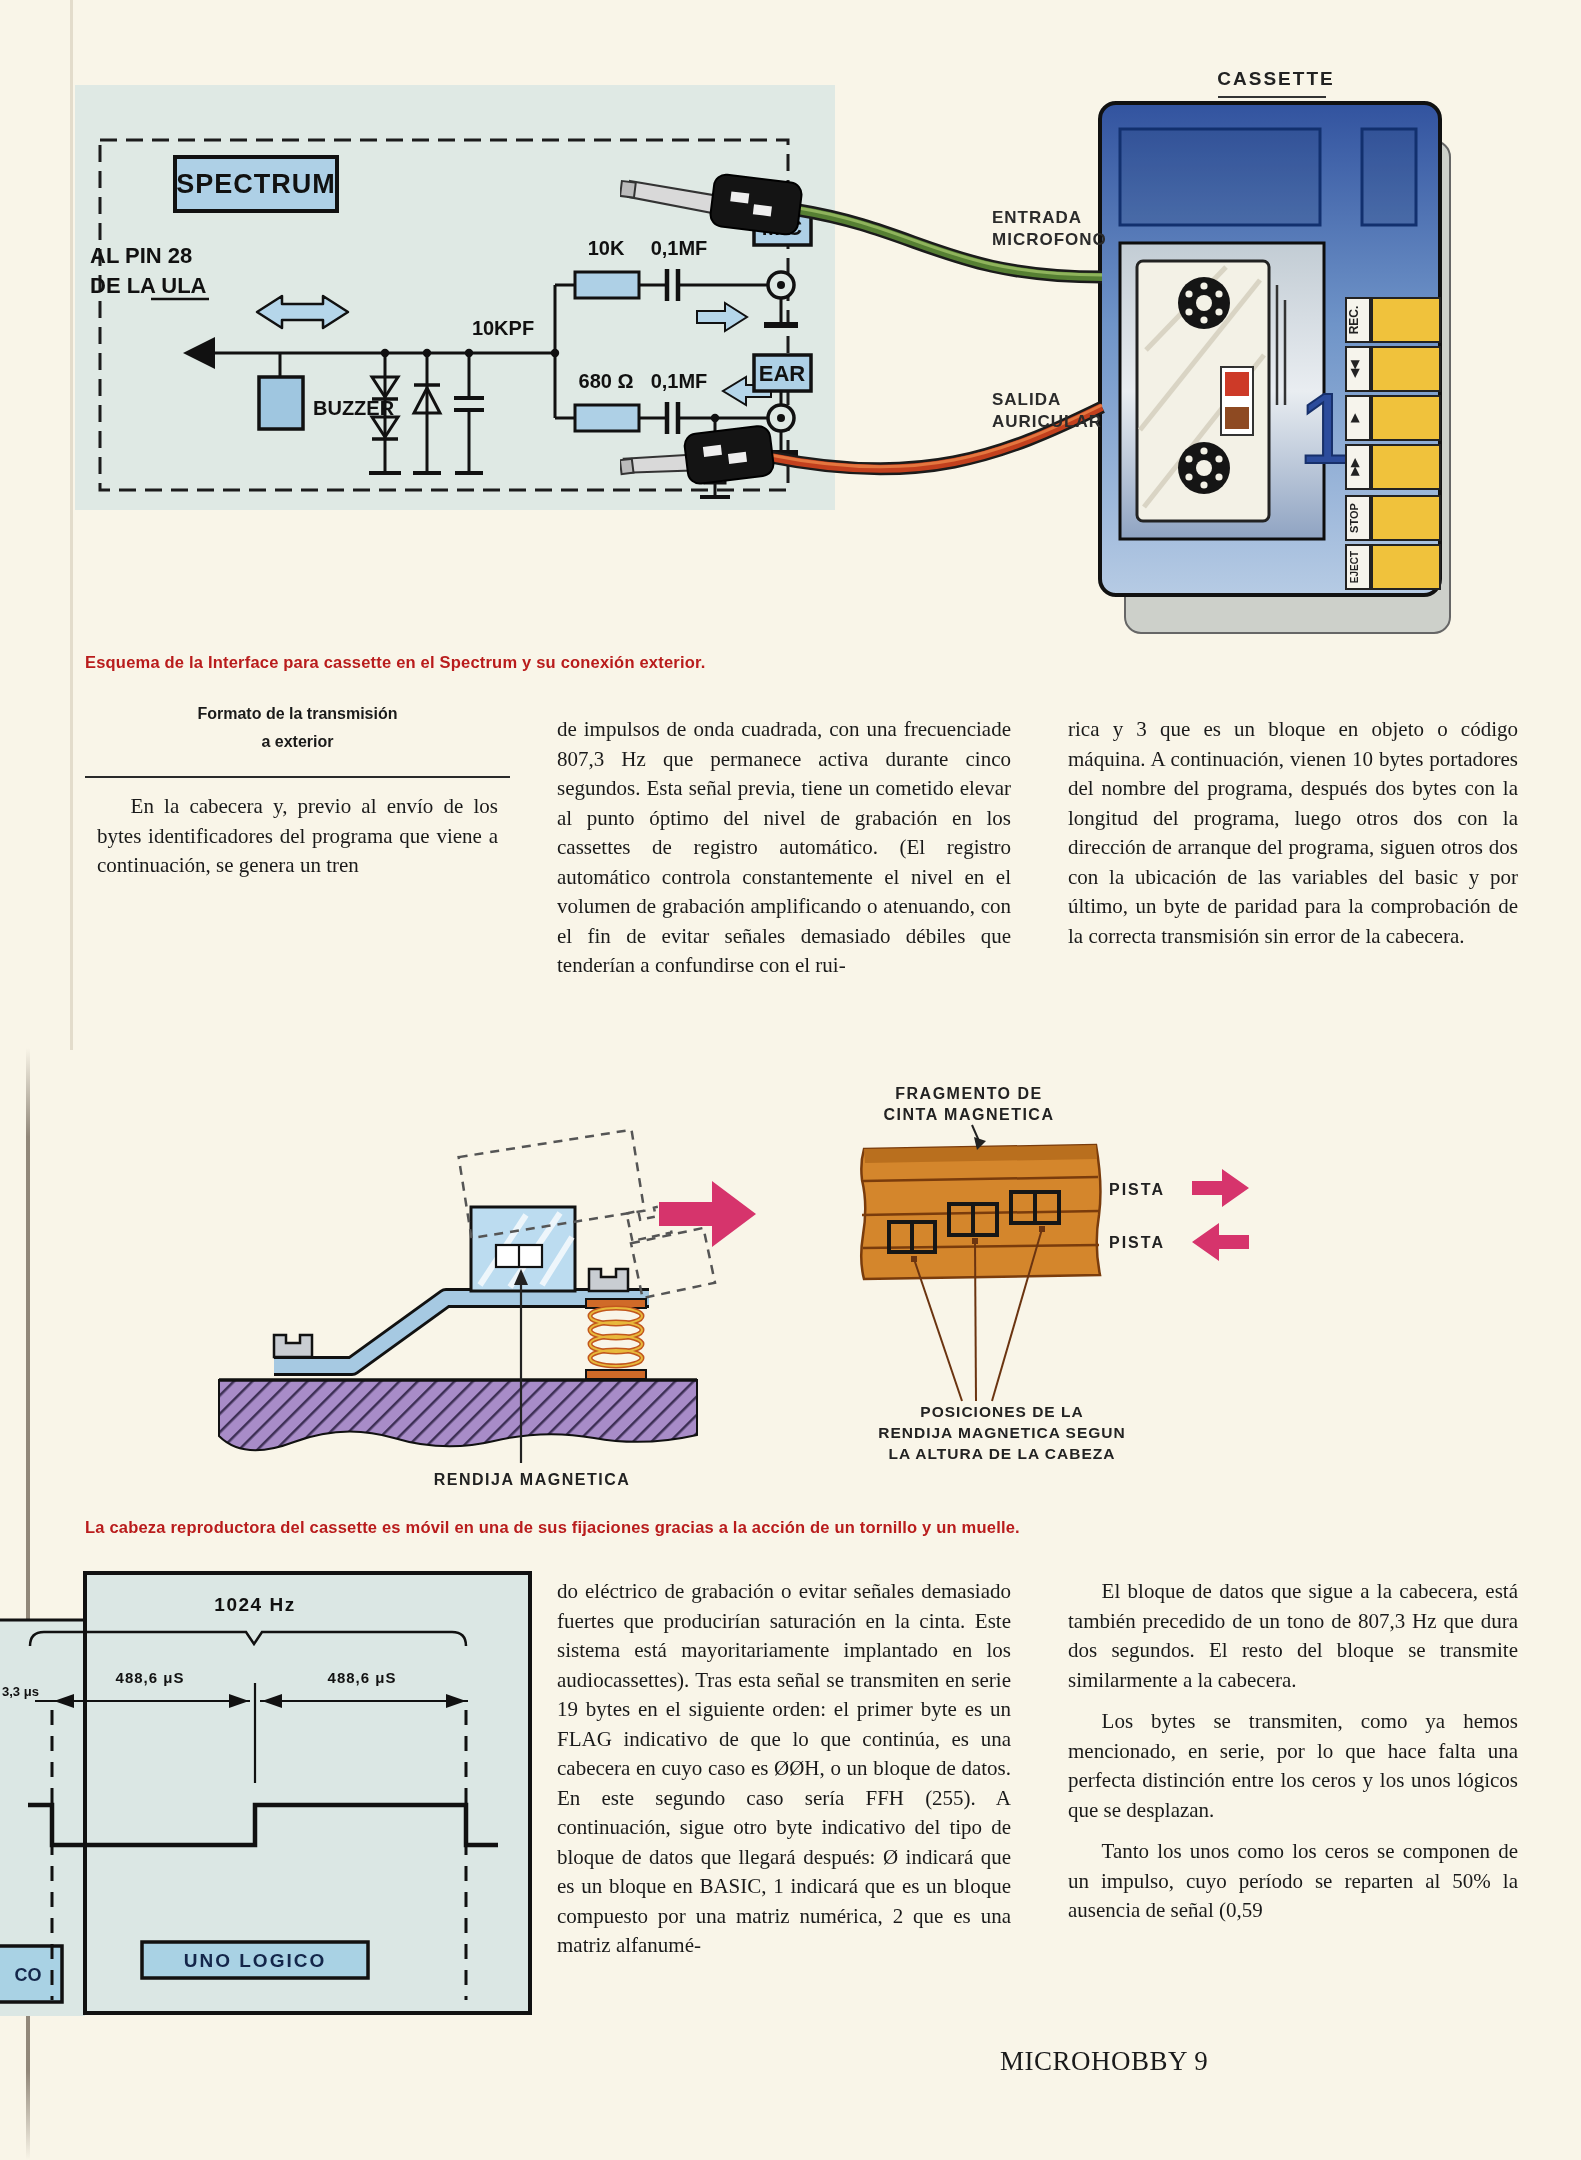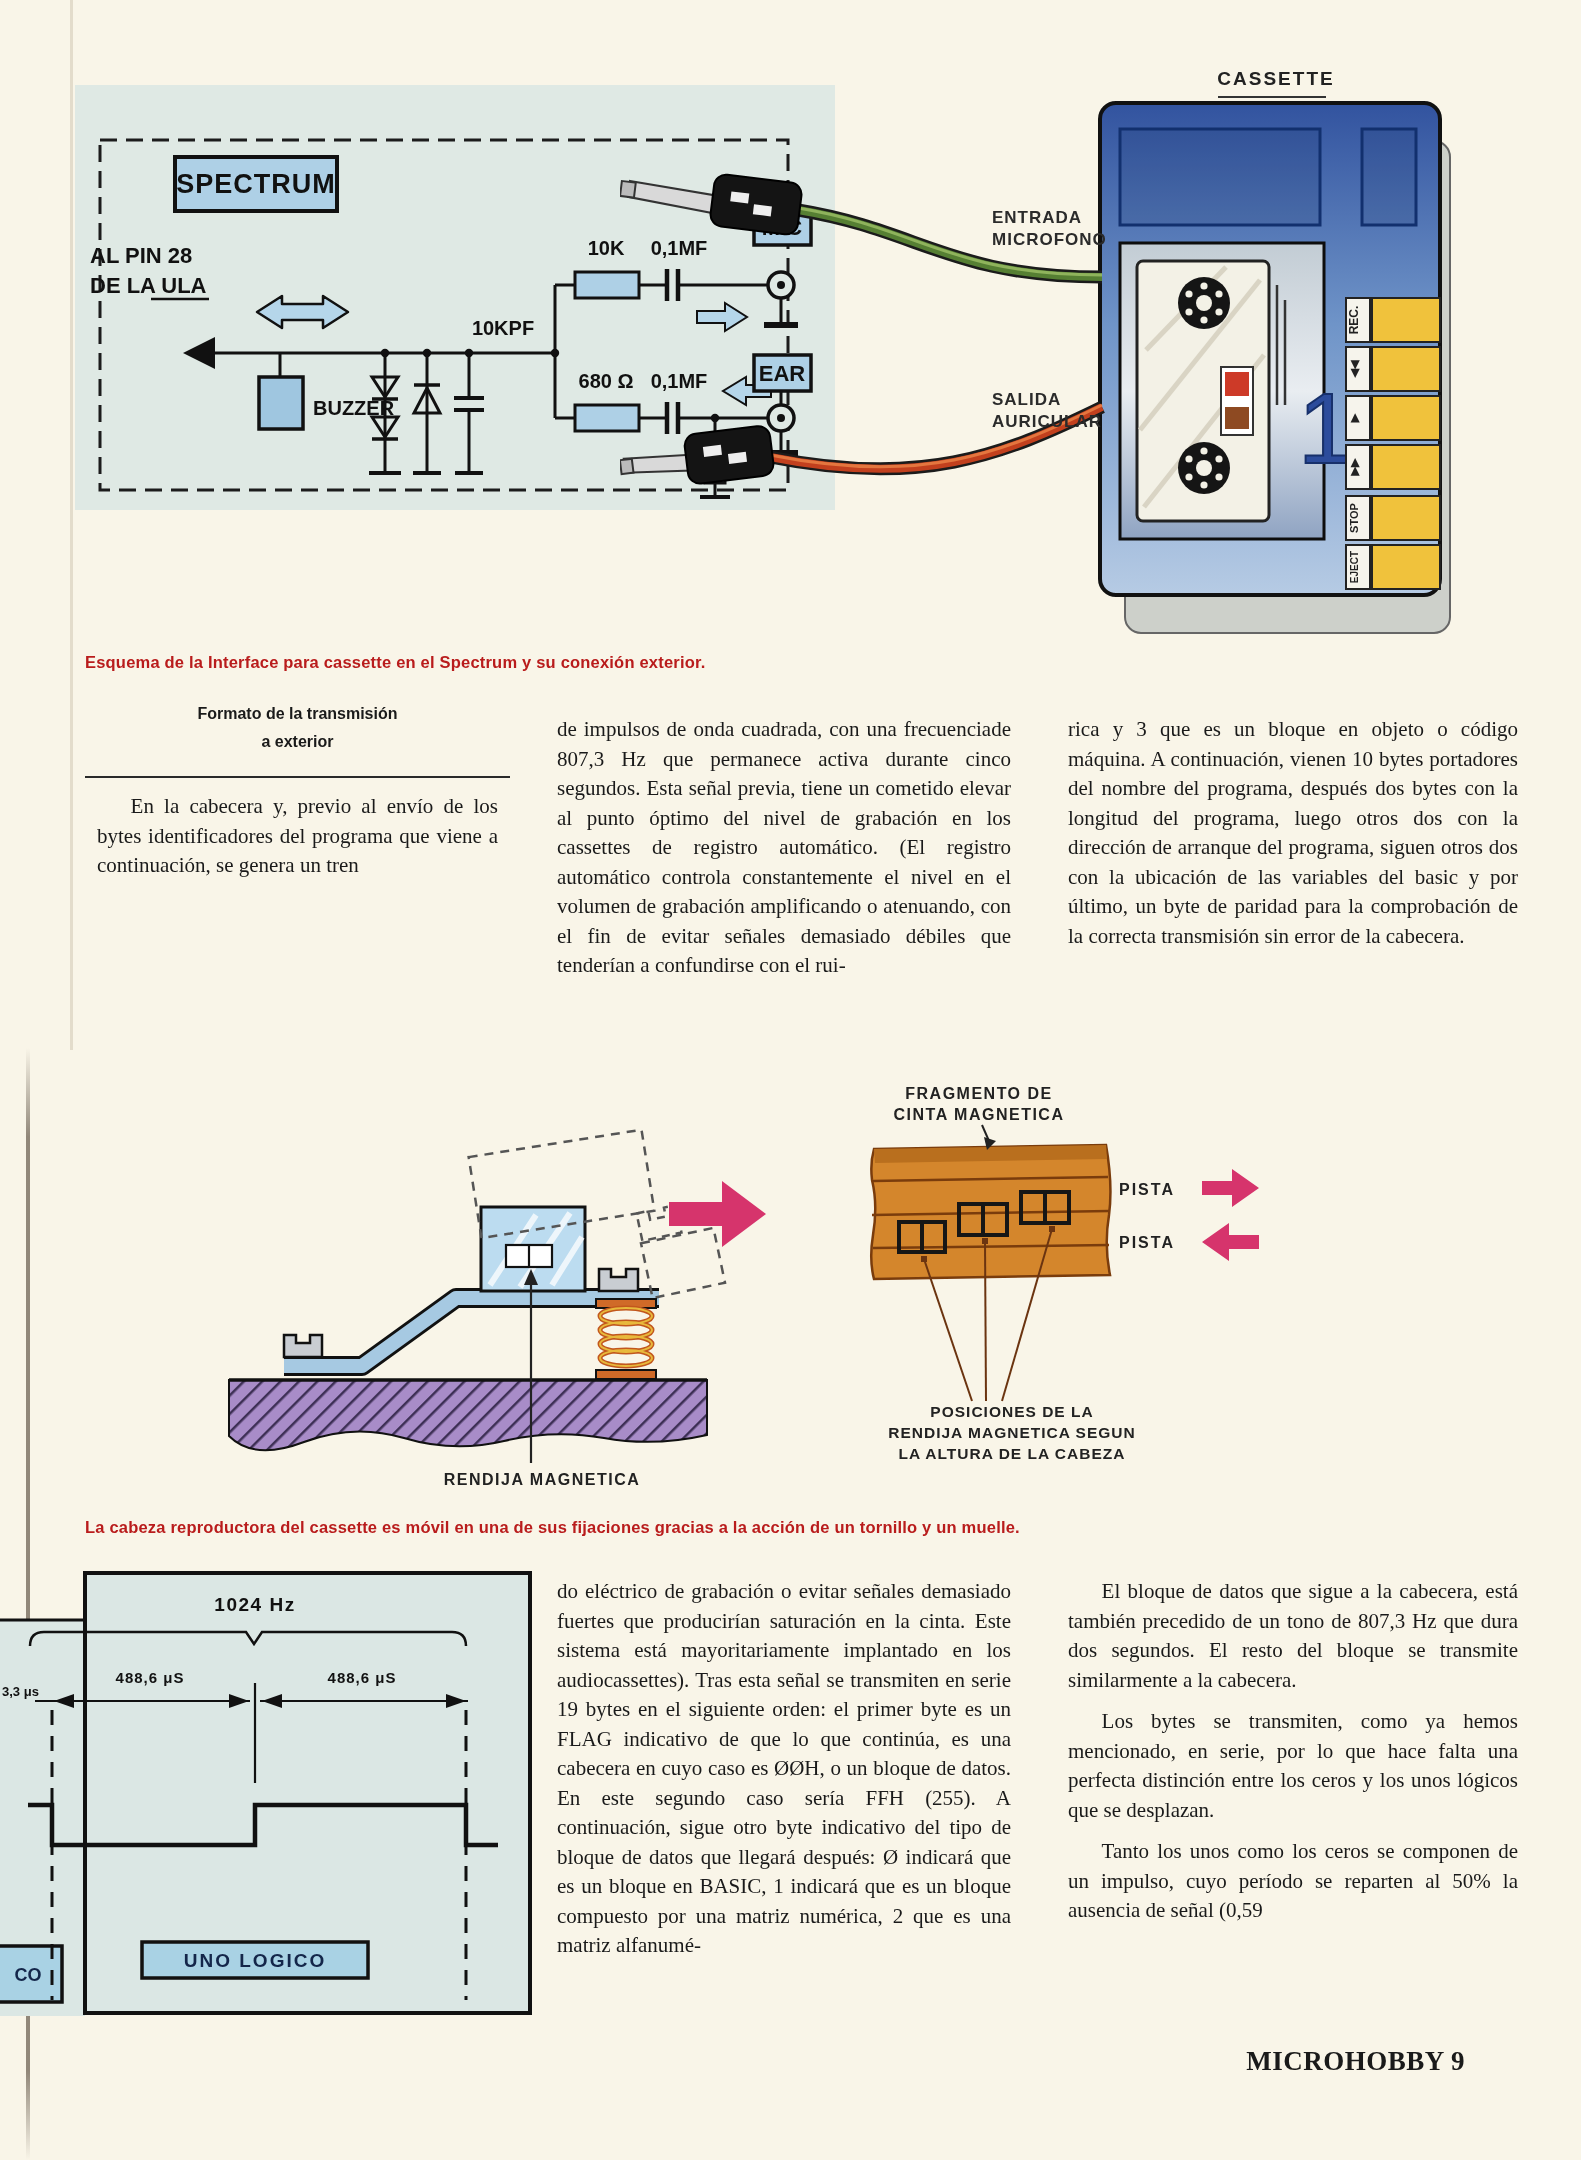--- a/index.html
+++ b/index.html
@@ -6,42 +6,42 @@
   #page{position:relative;width:1581px;height:2160px;background:#f9f5e8;overflow:hidden;
         font-family:"Liberation Serif",serif;color:#1a1a1a;}
   .abs{position:absolute;}
   
   #fold-top{left:70px;top:0;width:3px;height:1050px;background:rgba(150,130,100,.22);}
   #fold-bottom{left:26px;top:1048px;width:4px;height:1112px;
     background:linear-gradient(to bottom,rgba(60,45,30,0),rgba(60,45,30,.55) 8%,rgba(60,45,30,.55) 92%,rgba(60,45,30,0));}
   
   #schematic{left:75px;top:85px;width:760px;height:425px;}
   #cassette{left:620px;top:55px;width:960px;height:625px;}
-  #midfig{left:134px;top:1085px;width:1330px;height:440px;text-align:center;}
+  #midfig{left:124px;top:1085px;width:1330px;height:440px;text-align:center;}
   #wavefig{left:0px;top:1568px;width:535px;height:450px;}
   svg{display:block;}
   svg text{font-family:"Liberation Sans",sans-serif;}
   
   .caption{font-family:"Liberation Sans",sans-serif;font-weight:bold;font-size:16.5px;color:#b91c1c;letter-spacing:.2px;}
   #caption1{left:85px;top:653px;width:900px;}
   #caption2{left:85px;top:1518px;width:1300px;}
   
   .col{font-size:21px;line-height:29.5px;text-align:justify;}
   .col p{margin:12px;}
   .col p.indent{text-indent:1.6em;}
   .col p + p{margin-top:2px;}
   .colhead{font-family:"Liberation Sans",sans-serif;font-weight:bold;font-size:16px;line-height:28px;
            text-align:center;border-bottom:2.5px solid #2a2a2a;padding-bottom:20px;margin:0 0 14px 0;}
   #a1c1{left:85px;top:700px;width:425px;}
   #a1c2{left:545px;top:703px;width:478px;}
   #a1c3{left:1056px;top:703px;width:474px;}
   #a2c1{left:545px;top:1565px;width:478px;}
   #a2c2{left:1056px;top:1565px;width:474px;}
   #a2c2 .colhead{margin-top:12px;margin-bottom:10px;}
-  #footer{left:1060px;top:2046px;width:405px;text-align:right;font-weight:bold;font-size:27px;letter-spacing:.5px;}
+  #footer{left:1000px;top:2046px;width:405px;font-weight:normal;font-size:27px;letter-spacing:.5px;}
 </style>
 </head>
 <body>
 
 <div id="page">
 
   <div class="abs" id="fold-top"></div>
   <div class="abs" id="fold-bottom"></div>
 
   <div class="abs" id="schematic">

